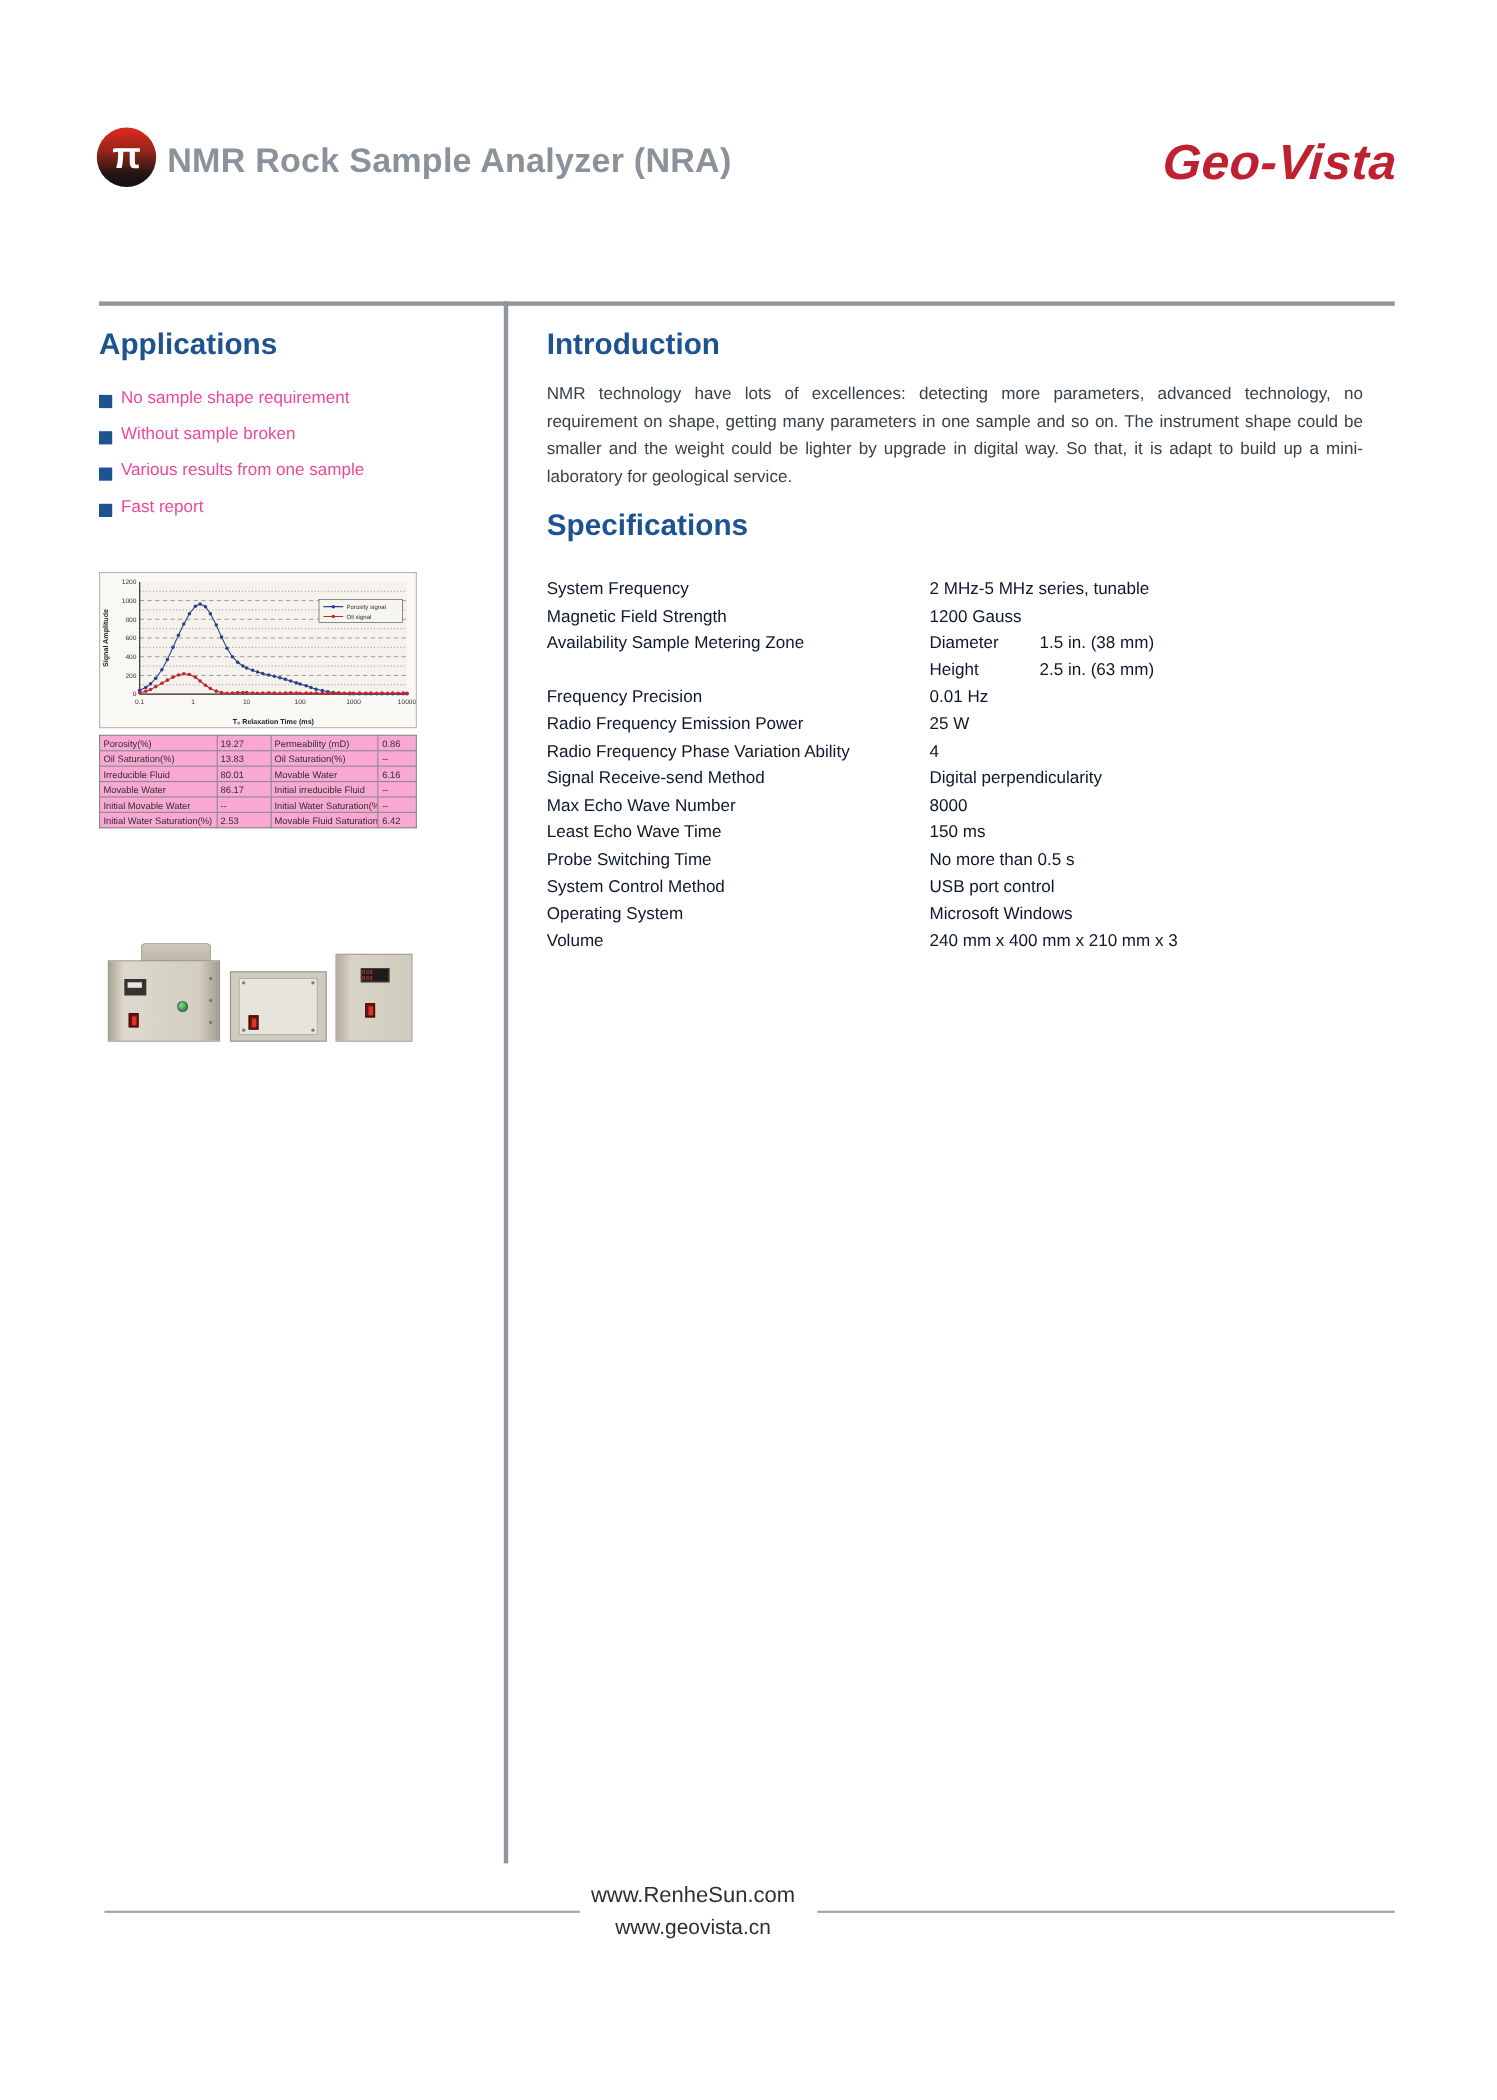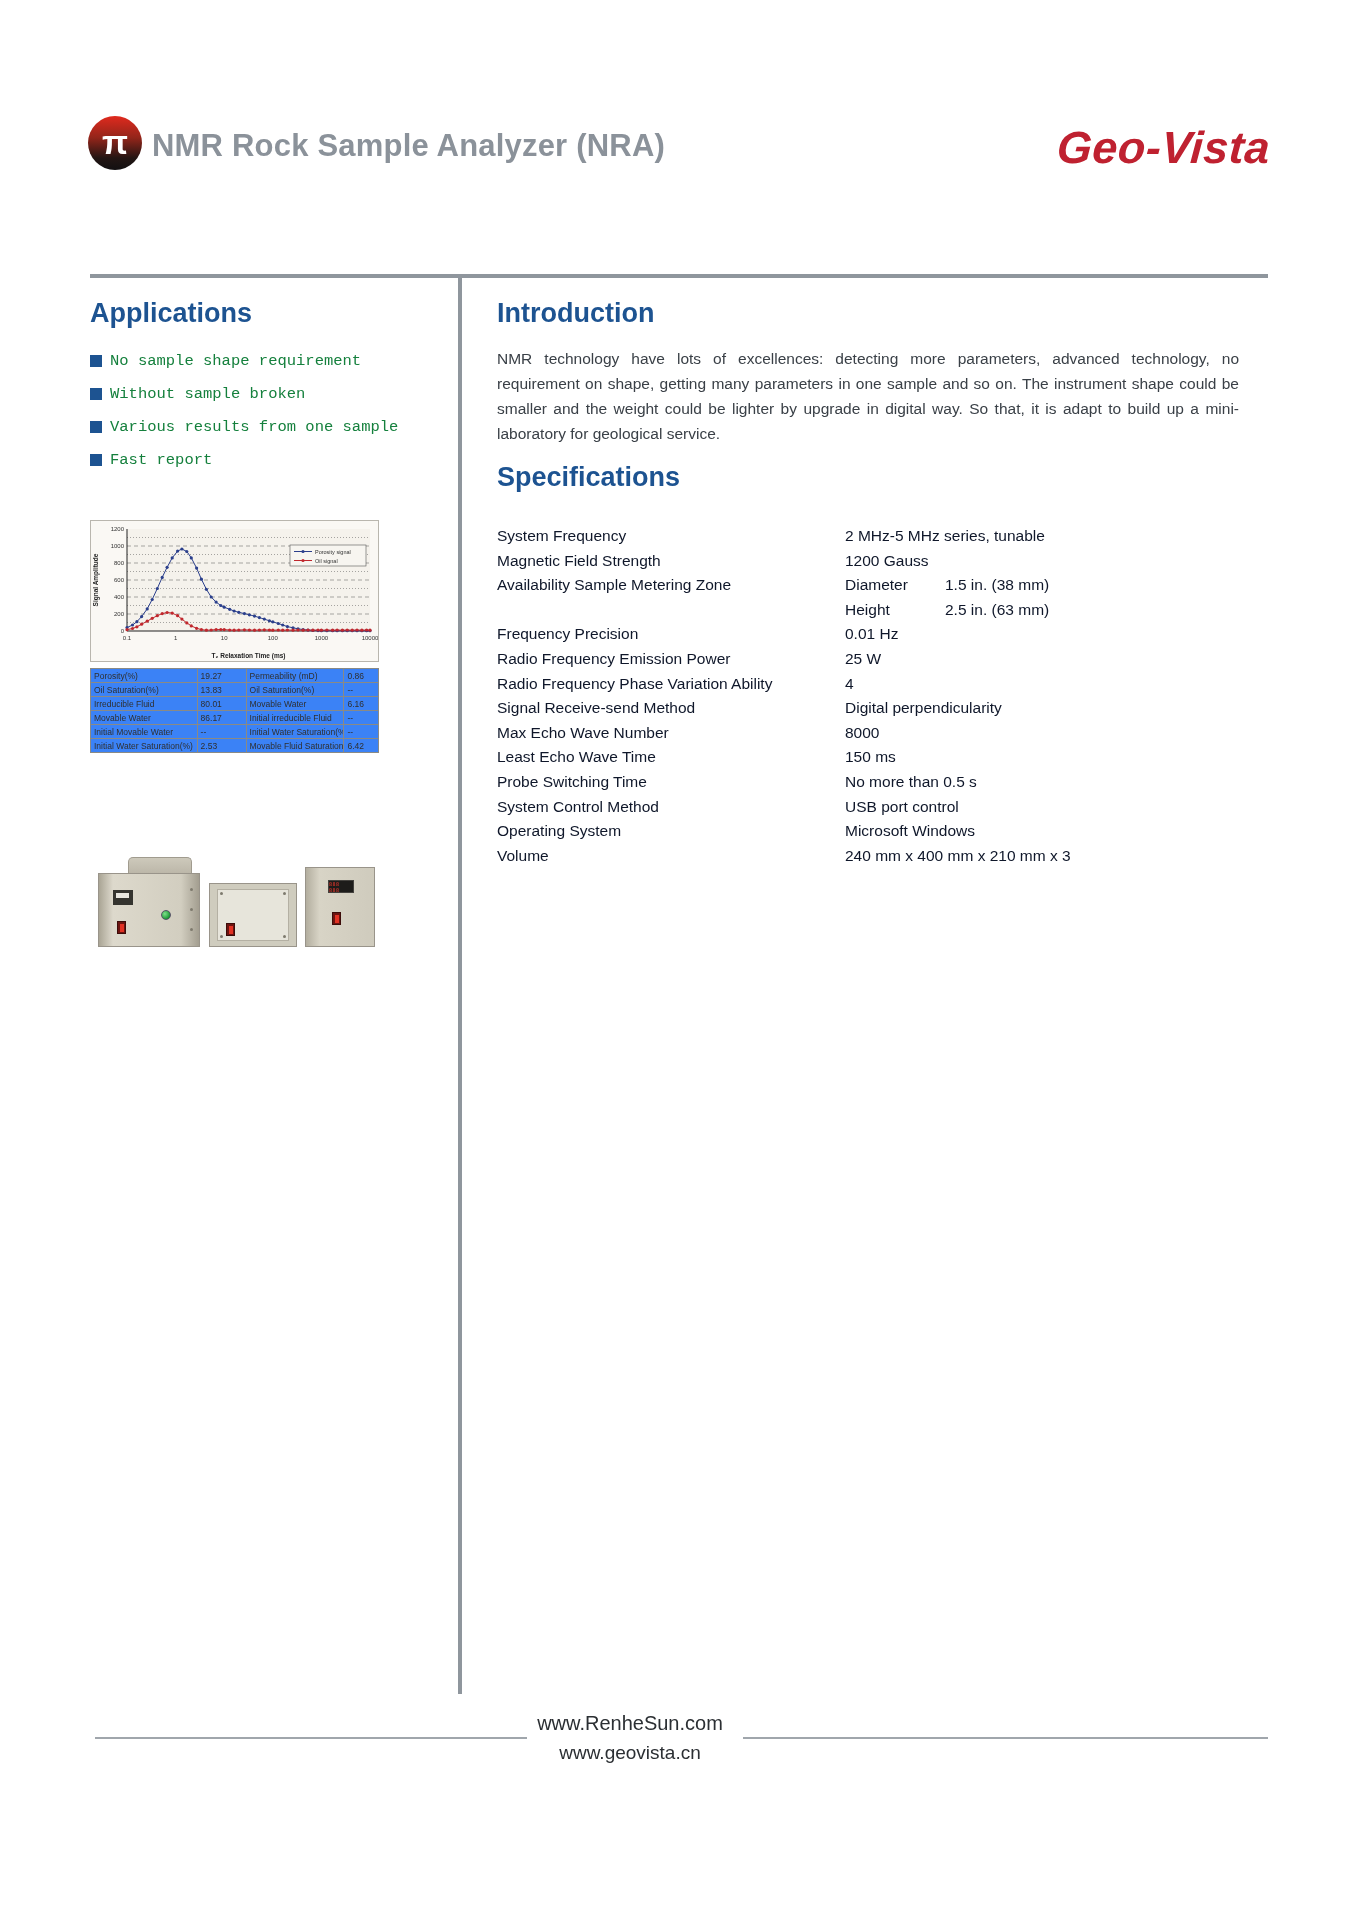--- a/index.html
+++ b/index.html
@@ -19,31 +19,31 @@
   .rule-top { position:absolute; left:90px; top:274px; width:1178px; height:4px; background:#8f969d; }
   .rule-vert { position:absolute; left:458px; top:274px; width:4px; height:1420px; background:#8f969d; }
 
   h2.sec { position:absolute; font-size:27px; font-weight:bold; color:#1d5391; }
   #applications-heading { left:90px; top:298px; }
   #introduction-heading { left:497px; top:298px; }
   #specifications-heading { left:497px; top:462px;text-align:right; }
 
   
   .bullets { position:absolute; left:90px; top:352px; width:310px; list-style:none; }
-  .bullets li { display:flex; align-items:flex-start; margin-bottom:14px; font-size:15.5px; line-height:19px; color:#15803d;font-family:Liberation Mono, monospace; }
+  .bullets li { display:flex; align-items:flex-end; margin-bottom:14px; font-size:15.5px; line-height:19px; color:#ec4899; }
   .bullet-sq { flex:0 0 12px; width:12px; height:12px; background:#1d5391; margin:3px 8px 0 0; }
 
   
   .chart-box { position:absolute; left:90px; top:520px; width:289px; height:142px;
     background:#faf8f4; border:1px solid #b9b6ae; }
   .chart-box svg { display:block; }
 
   
   .result-table { position:absolute; left:90px; top:668px; width:289px; border-collapse:collapse;
-    font-size:8.5px; color:#2f2f2f; background:#3b82f6; table-layout:fixed;padding-left:40px; }
+    font-size:8.5px; color:#2f2f2f; background:#f9a8d4; table-layout:fixed;padding-left:40px; }
   .result-table td { border:1px solid #8a8a85; padding:1px 3px; height:14px; overflow:hidden; white-space:nowrap; }
   .result-table .w0 { width:37%; } .result-table .w1 { width:17%; }
   .result-table .w2 { width:34%; } .result-table .w3 { width:12%; }
 
   
   .photo { position:absolute; left:92px; top:830px; width:287px; height:125px; }
   .unit { position:absolute; bottom:8px; border:1px solid #99948a; }
   .unit1 { left:6px; width:102px; height:74px; background:linear-gradient(90deg,#aaa595 0,#ddd9cc 14%,#d2cec0 82%,#a39e90 100%); }
   .unit1-hat { position:absolute; left:36px; bottom:81px; width:64px; height:17px; border:1px solid #a09b8e; border-bottom:none;
     background:linear-gradient(180deg,#cdc9bb,#bbb6a8); border-radius:5px 5px 0 0; }

